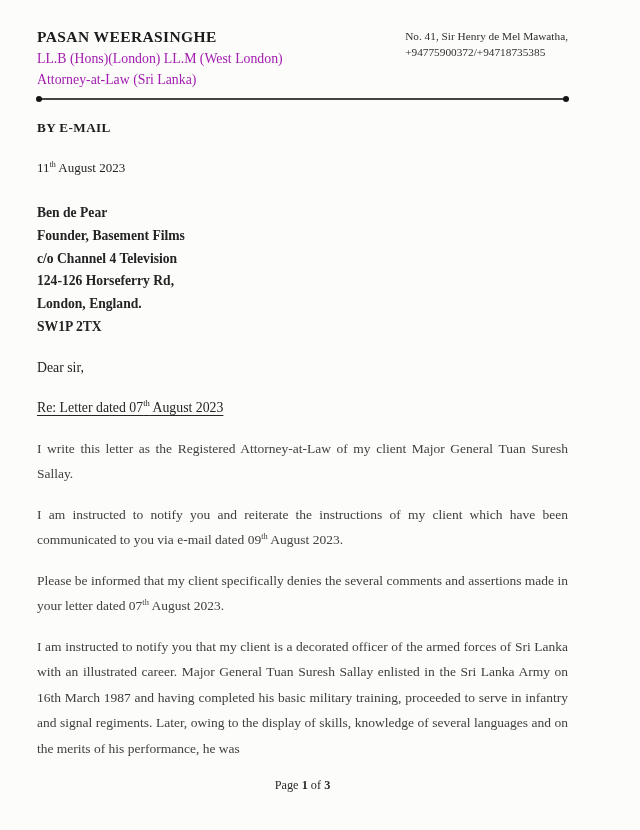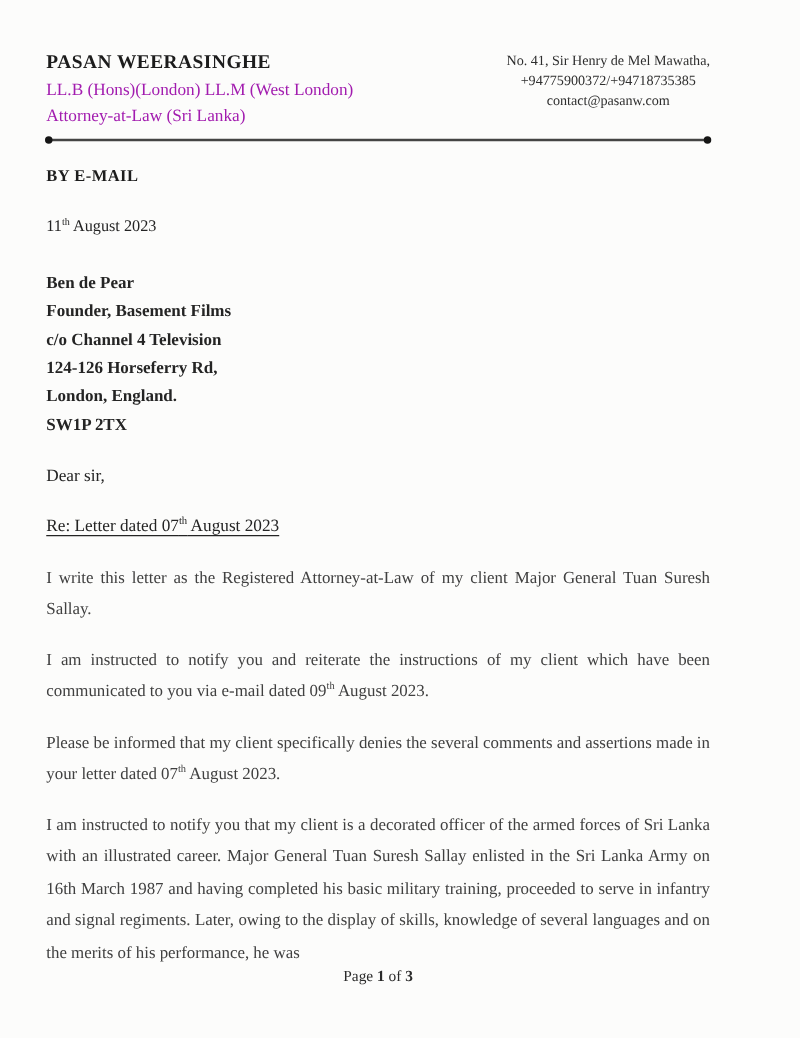--- a/index.html
+++ b/index.html
@@ -12,21 +12,21 @@
     height: 830px;
     overflow: hidden;
     font-family: "Liberation Serif", "DejaVu Serif", serif;
     color: #242424;
   }
   .page {
     box-sizing: border-box;
     width: 640px;
     height: 830px;
     background: #fcfcfb;
-    padding: 39px 72px 0 37px;
+    padding: 26px 72px 0 37px;
     position: relative;
   }
   
   .letterhead {
     display: flex;
     justify-content: space-between;
     align-items: flex-start;
   }
   .lh-left .lh-name {
     font-weight: bold;
@@ -39,21 +39,20 @@
     font-size: 13.8px;
     line-height: 21px;
     color: #a21caf;
   }
   .lh-right {
     font-size: 11.3px;
     line-height: 16px;
     color: #2e2e2e;
     padding-top: 2px;
     max-width: 190px;
-    text-align: center;
   }
   
   .divider {
     position: relative;
     height: 2px;
     background: #444;
     margin-top: 8px;
   }
   .divider::before,
   .divider::after {
@@ -105,42 +104,41 @@
     text-underline-offset: 3px;
   }
   .para {
     margin: 15px 0 0 0;
     font-size: 13.5px;
     line-height: 25.5px;
     text-align: justify;
     color: #404040;
   }
   .page-footer {
-    margin-top: 0;
+    margin-top: 17px;
     text-align: center;
     font-size: 12.3px;
     color: #2a2a2a;
   }
   .page-footer b { font-weight: bold; }
 </style>
 </head>
 <body>
 
 <div class="page">
 
   <div class="letterhead">
     <div class="lh-left">
       <div class="lh-name">PASAN WEERASINGHE</div>
       <div class="lh-cred">LL.B (Hons)(London) LL.M (West London)</div>
       <div class="lh-cred">Attorney-at-Law (Sri Lanka)</div>
     </div>
     <div class="lh-right">
       <div>No. 41, Sir Henry de Mel Mawatha,</div>
       <div>+94775900372/+94718735385</div>
-      <div>contact@pasanw.com</div>
     </div>
   </div>
 
   <div class="divider"></div>
 
   <div class="by-email">BY E-MAIL</div>
 
   <div class="date-line"><span>11</span><sup>th</sup><span> August 2023</span></div>
 
   <div class="recipient">

